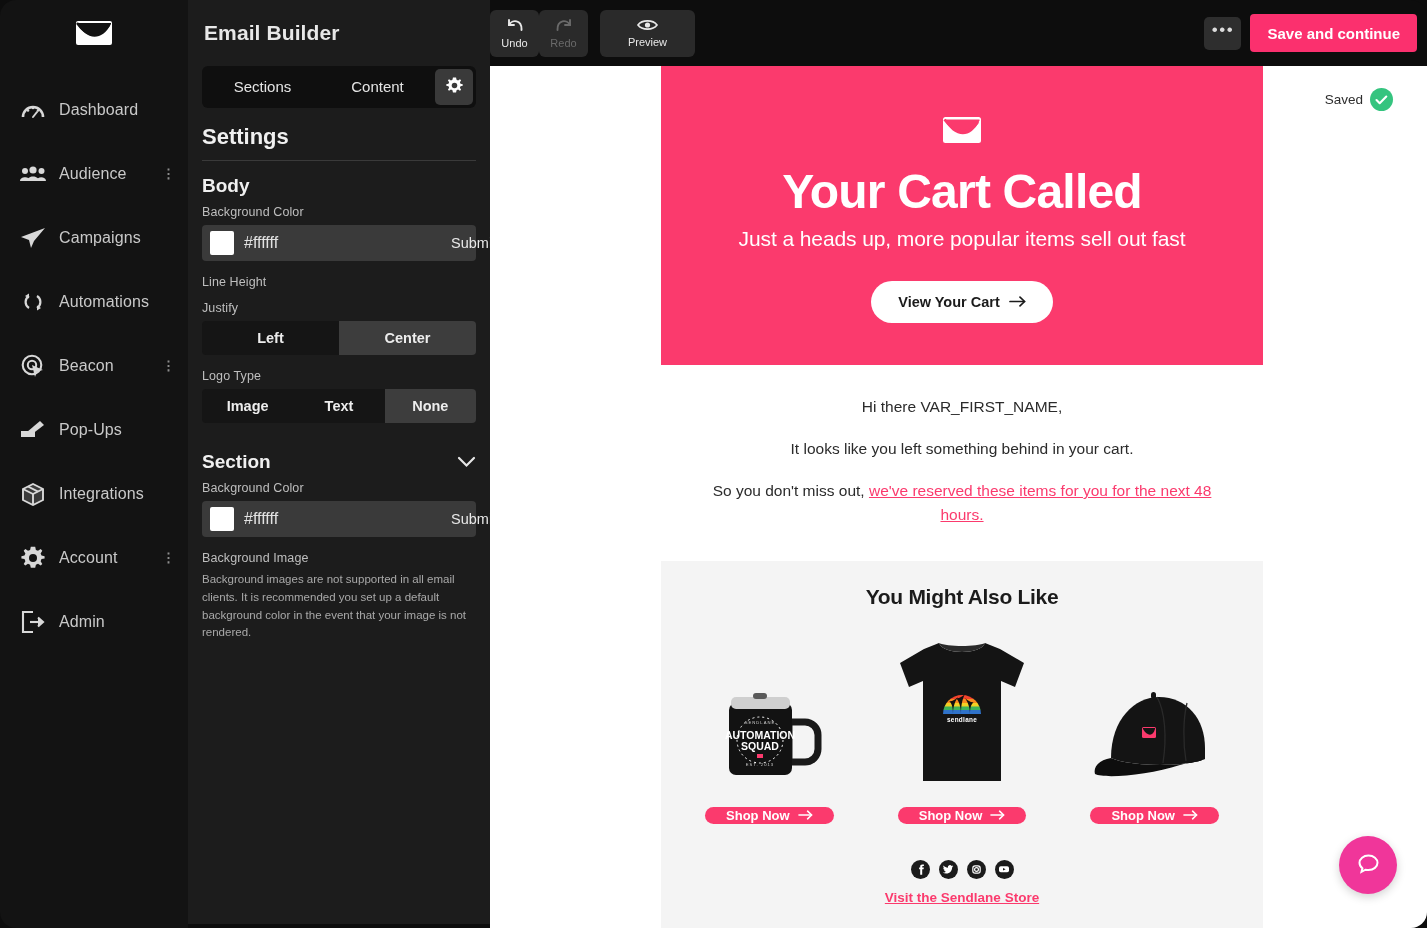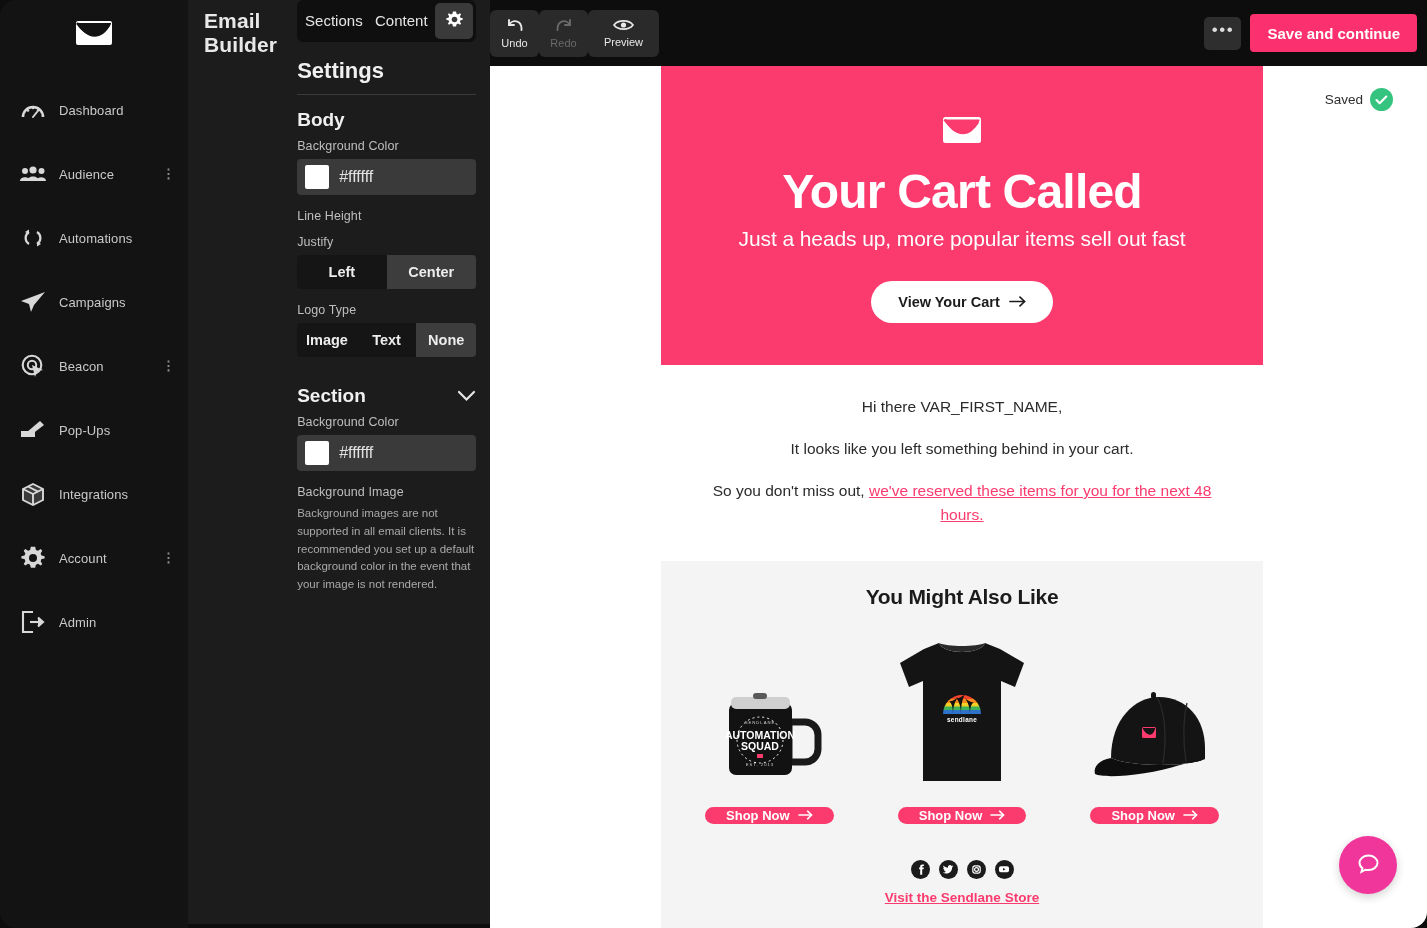--- a/index.html
+++ b/index.html
@@ -40,40 +40,40 @@
   }
   .nav-ico {
     width:30px; height:30px;
     flex:0 0 30px;
     display:flex; align-items:center; justify-content:center;
     color:#d8d8d8;
   }
   .nav-label {
     margin-left:11px;
     color:#c9c9c9;
-    font-size:13px;
+    font-size:16px;
     letter-spacing:.1px;
     flex:1;
   }
   .nav-dots {
     color:#8d8d8d;
     font-size:14px;
     line-height:8px;
     letter-spacing:0;
     width:10px;
     text-align:center;
   }
   .nav-dots b { display:block; font-weight:700; font-size:13px; }
 
   
   .panel {
     width:302px; flex:0 0 302px;
     background:#1c1c1c;
     height:924px;
-    display:flex; 
+    display:flex; flex-direction:column;
   }
   .panel-head {
     height:66px;
     display:flex; align-items:center;
     padding-left:16px;
     background:#1c1c1c;
   }
   .panel-title {
     color:#e8e8e8;
     font-size:21px;
@@ -249,21 +249,21 @@
     width:49px; height:47px;
     background:#2a2a2a;
     border-radius:6px;
     display:flex; flex-direction:column;
     align-items:center; justify-content:center;
     gap:1px;
     cursor:pointer;
     border:0;
     font-family:"Liberation Sans", sans-serif;
   }
-  .tool-btn.wide { width:71px; }
+  .tool-btn.wide { width:95px;margin-left:12px; }
   .tool-btn .tl {
     font-size:11px;
     color:#e8e8e8;
   }
   .tool-btn.disabled { cursor:default; }
   .tool-btn.disabled .tl, .tool-btn.disabled svg { color:#6a6a6a; stroke:#6a6a6a; }
   .right-group {
     margin-left:auto;
     display:flex; align-items:center; gap:9px;
     z-index:2;
@@ -485,37 +485,37 @@
           </svg>
         </span>
         <span class="nav-label">Audience</span>
         <span class="nav-dots">
             <b>⋮</b>
           </span>
       </div>
 
       <div class="nav-item">
         <span class="nav-ico">
+          <svg width="26" height="22" viewBox="0 0 26 22" fill="#d8d8d8">
+            <path d="M25 1 L1 10 L9 13 L11 21 L14 14 L25 1 Z"></path>
+          </svg>
+        </span>
+        <span class="nav-label">Campaigns</span>
+      </div>
+
+      <div class="nav-item">
+        <span class="nav-ico">
           <svg width="26" height="20" viewBox="0 0 26 20" fill="none" stroke="#d8d8d8" stroke-width="2.2">
             <path d="M9 4 A7 7 0 0 0 9 16"></path>
             <path d="M17 16 A7 7 0 0 0 17 4"></path>
             <path d="M9 1.5 L9 6.5 L5 4 Z" fill="#d8d8d8" stroke="none"></path>
             <path d="M17 18.5 L17 13.5 L21 16 Z" fill="#d8d8d8" stroke="none"></path>
           </svg>
         </span>
         <span class="nav-label">Automations</span>
-      </div>
-
-      <div class="nav-item">
-        <span class="nav-ico">
-          <svg width="26" height="22" viewBox="0 0 26 22" fill="#d8d8d8">
-            <path d="M25 1 L1 10 L9 13 L11 21 L14 14 L25 1 Z"></path>
-          </svg>
-        </span>
-        <span class="nav-label">Campaigns</span>
       </div>
 
       <div class="nav-item">
         <span class="nav-ico">
           <svg width="24" height="24" viewBox="0 0 24 24" fill="none">
             <circle cx="11" cy="11" r="9.3" stroke="#d8d8d8" stroke-width="2.1"></circle>
             <circle cx="11" cy="11" r="4.2" stroke="#d8d8d8" stroke-width="2"></circle>
             <path d="M11 11 L22 16 L16 17.5 L14 23 Z" fill="#d8d8d8"></path>
           </svg>
         </span>

